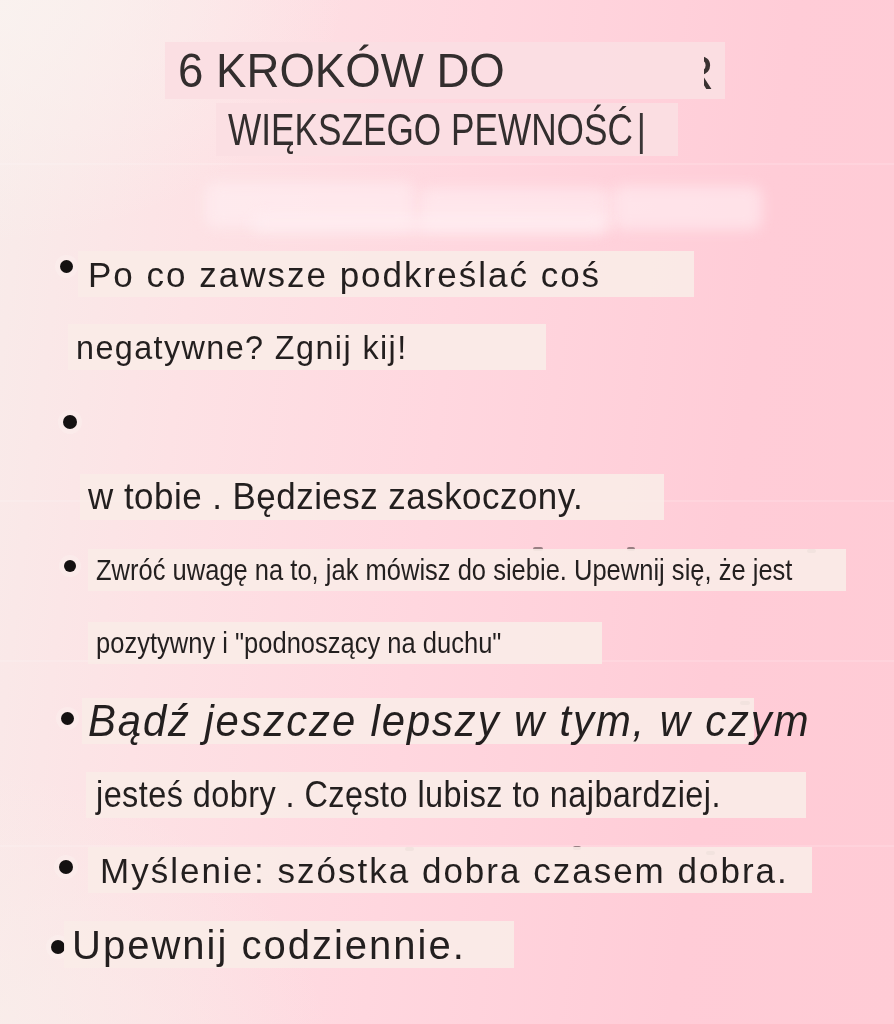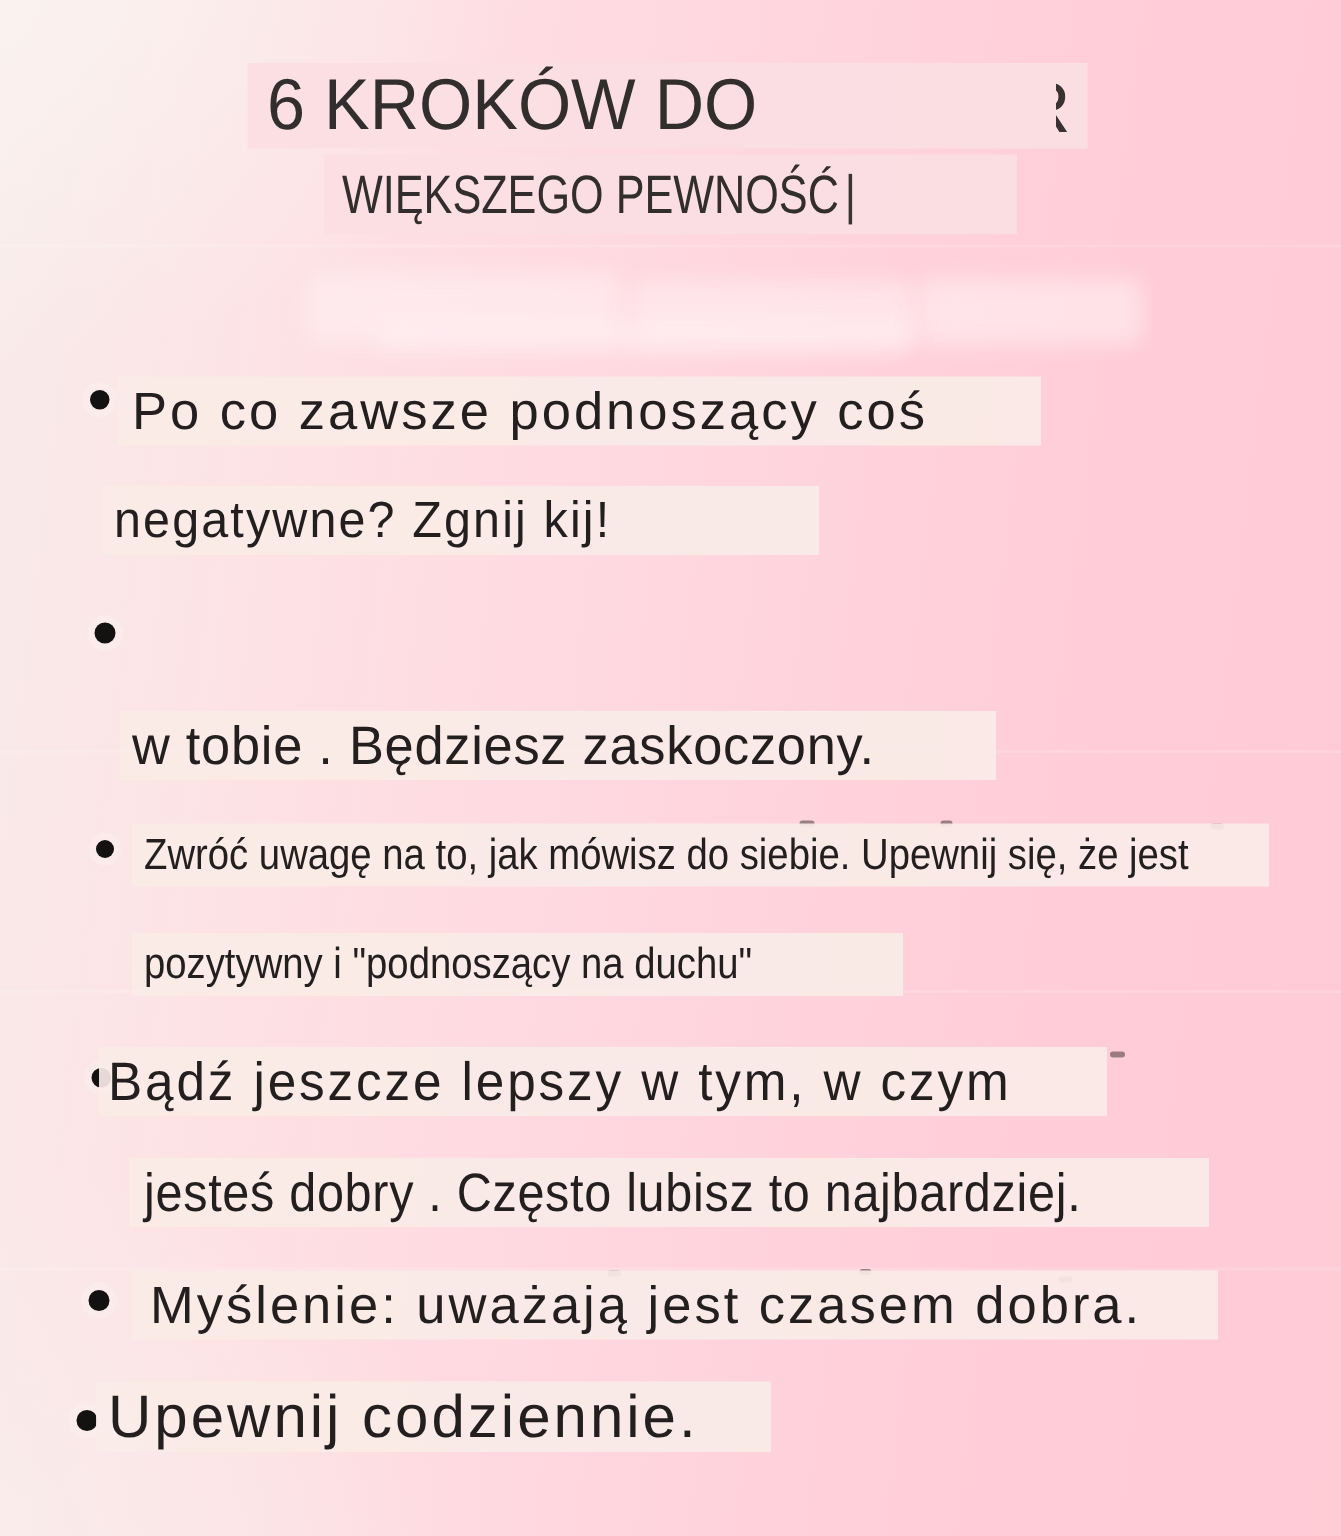--- a/index.html
+++ b/index.html
@@ -53,56 +53,56 @@
   <div class="speck" style="left:706px;top:851px;width:9px;height:4px;"></div>
 
   <div class="hl title-hl" style="left:165px;top:42px;width:547px;height:57px;font-size:48px;padding-left:13px;">
     <span class="scale" style="transform:scaleX(.95);">6 KROKÓW DO</span>
   </div>
 
   <div class="fragment" style="left:704px;top:51px;width:13px;height:44px;">
     <span>R</span>
   </div>
 
-  <div class="hl title-hl" style="left:216px;top:103px;width:450px;height:53px;font-size:36px;padding-left:12px;">
+  <div class="hl title-hl" style="left:216px;top:103px;width:450px;height:53px;font-size:44px;padding-left:12px;">
     <span class="scale" style="transform:scaleX(.80);"><span>WIĘKSZEGO PEWNOŚĆ</span><span class="cursor">|</span></span>
   </div>
 
   <div class="dot" style="left:60px;top:260px;width:13px;height:13px;"></div>
   <div class="hl" style="left:78px;top:251px;width:606px;height:46px;font-size:35px;letter-spacing:2px;padding-left:10px;">
-    <span class="scale" style="transform:scaleX(1);">Po co zawsze podnoszący coś</span>
+    <span class="scale" style="transform:scaleX(1);">Po co zawsze podkreślać coś</span>
   </div>
   <div class="hl" style="left:68px;top:324px;width:470px;height:46px;font-size:34px;letter-spacing:1.5px;padding-left:8px;">
     <span class="scale" style="transform:scaleX(.95);">negatywne? Zgnij kij!</span>
   </div>
 
   <div class="dot" style="left:63px;top:415px;width:14px;height:14px;"></div>
   <div class="hl" style="left:80px;top:474px;width:576px;height:46px;font-size:36px;letter-spacing:.5px;padding-left:8px;">
     <span class="scale" style="transform:scaleX(.97);">w tobie . Będziesz zaskoczony.</span>
   </div>
 
   <div class="dot" style="left:64px;top:560px;width:12px;height:12px;"></div>
   <div class="hl" style="left:88px;top:549px;width:750px;height:42px;font-size:29px;padding-left:8px;">
     <span class="scale" style="transform:scaleX(.88);">Zwróć uwagę na to, jak mówisz do siebie. Upewnij się, że jest</span>
   </div>
   <div class="hl" style="left:88px;top:622px;width:506px;height:42px;font-size:29px;padding-left:8px;">
     <span class="scale" style="transform:scaleX(.88);">pozytywny i "podnoszący na duchu"</span>
   </div>
 
   <div class="dot" style="left:61px;top:712px;width:13px;height:13px;"></div>
-  <div class="hl" style="left:66px;top:698px;width:666px;height:46px;font-size:36px;letter-spacing:2px;padding-left:6px;">
+  <div class="hl" style="left:82px;top:698px;width:666px;height:46px;font-size:44px;letter-spacing:2px;padding-left:6px;font-style:italic;">
     <span class="scale" style="transform:scaleX(.95);">Bądź jeszcze lepszy w tym, w czym</span>
   </div>
   <div class="hl" style="left:86px;top:772px;width:710px;height:46px;font-size:36px;letter-spacing:.5px;padding-left:10px;">
     <span class="scale" style="transform:scaleX(.90);">jesteś dobry . Często lubisz to najbardziej.</span>
   </div>
 
   <div class="dot" style="left:59px;top:860px;width:14px;height:14px;"></div>
   <div class="hl" style="left:88px;top:847px;width:712px;height:46px;font-size:35px;letter-spacing:2px;padding-left:12px;">
-    <span class="scale" style="transform:scaleX(1);">Myślenie: uważają jest czasem dobra.</span>
+    <span class="scale" style="transform:scaleX(1);">Myślenie: szóstka dobra czasem dobra.</span>
   </div>
 
   <div class="dot" style="left:51px;top:940px;width:14px;height:14px;"></div>
   <div class="hl" style="left:64px;top:921px;width:442px;height:47px;font-size:40px;letter-spacing:2px;padding-left:8px;">
     <span class="scale" style="transform:scaleX(1);">Upewnij codziennie.</span>
   </div>
 
 </div>
 
 </body></html>

